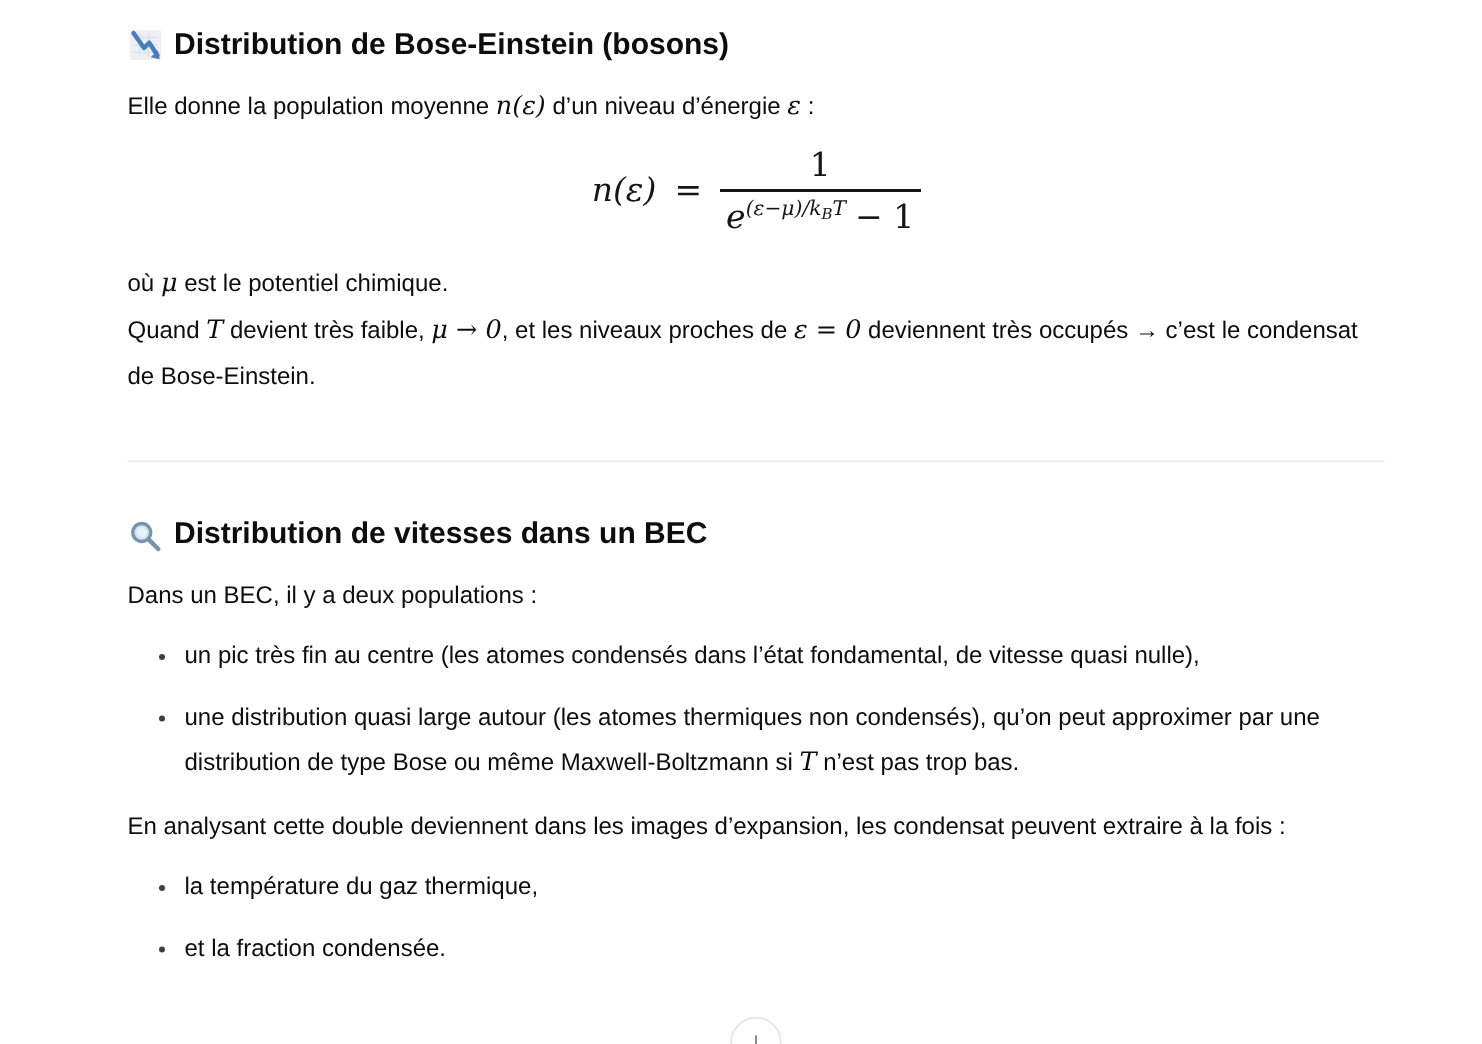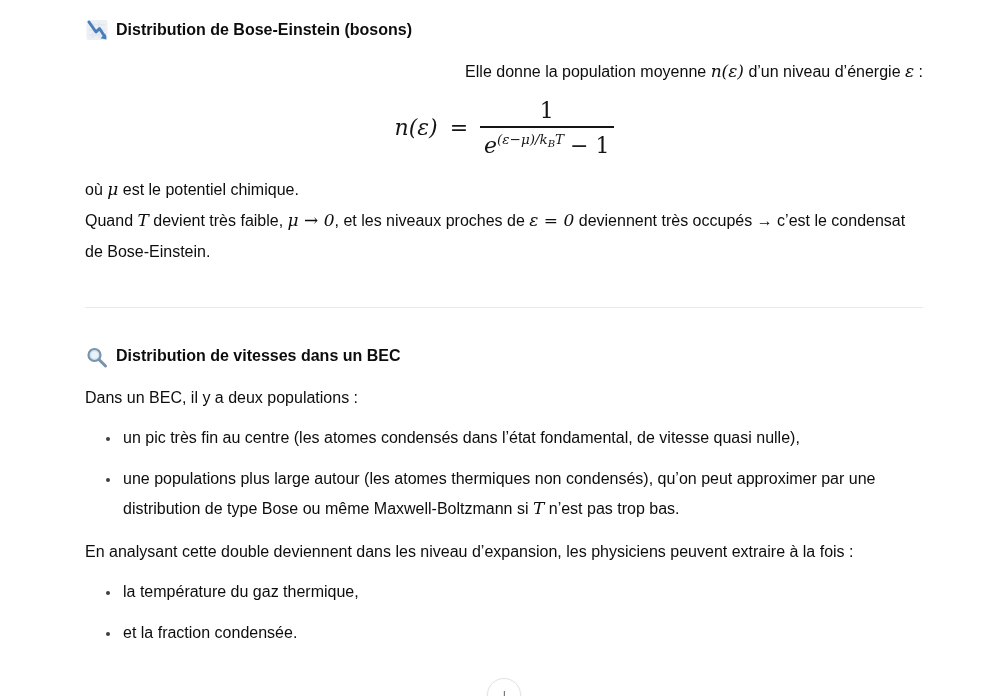--- a/index.html
+++ b/index.html
@@ -14,31 +14,31 @@
   }
   .content {
     width: 838px;
     margin-left: 85px;
     padding-top: 16px;
   }
   h2.sec-heading {
     display: flex;
     align-items: center;
     gap: 7px;
-    font-size: 16px;
+    font-size: 20px;
     font-weight: 700;
     line-height: 28px;
     margin: 0 0 14px 0;
   }
   h2.sec-heading.second { margin: 34px 0 14px 0; align-items: flex-end; }
   .emoji-icon { display: inline-flex; width: 24px; height: 24px; flex: 0 0 auto; }
   .emoji-icon svg { width: 24px; height: 24px; }
 
   p { font-size: 16px; line-height: 28px; margin: 0; }
-  p.intro { margin: 0 0 6px 0; text-align: right; }
+  p.intro { margin: 0 0 6px 0; }
   p.explain { line-height: 31px; margin: 0; }
   p.analysis { margin: 14px 0 0 0; }
 
   .b { font-weight: 400; }
   .m {
     font-family: "DejaVu Serif", serif;
     font-style: italic;
     font-size: 17px;
     line-height: 1;
   }
@@ -135,24 +135,24 @@
         <line x1="14.2" y1="13.7" x2="20.5" y2="20" stroke="#7a93a8" stroke-width="3" stroke-linecap="round"></line>
       </svg>
     </span>
     <span>Distribution de vitesses dans un BEC</span>
   </h2>
 
   <p>Dans un BEC, il y a deux populations :</p>
 
   <ul>
     <li><span>un </span><span class="b">pic très fin</span><span> au centre (les atomes condensés dans l’état fondamental, de vitesse quasi nulle),</span></li>
-    <li><span>une </span><span class="b">populations plus large</span><span> autour (les atomes thermiques non condensés), qu’on peut approximer par une distribution de type Bose ou même Maxwell-Boltzmann si </span><span class="m">T</span><span> n’est pas trop bas.</span></li>
+    <li><span>une </span><span class="b">distribution quasi large</span><span> autour (les atomes thermiques non condensés), qu’on peut approximer par une distribution de type Bose ou même Maxwell-Boltzmann si </span><span class="m">T</span><span> n’est pas trop bas.</span></li>
   </ul>
 
-  <p class="analysis"><span>En analysant cette </span><span class="b">double deviennent</span><span> dans les niveau d’expansion, les physiciens peuvent </span><span class="b">extraire à la fois</span><span> :</span></p>
+  <p class="analysis"><span>En analysant cette </span><span class="b">double deviennent</span><span> dans les images d’expansion, les condensat peuvent </span><span class="b">extraire à la fois</span><span> :</span></p>
 
   <ul>
     <li><span>la </span><span class="b">température du gaz thermique</span><span>,</span></li>
     <li><span>et la </span><span class="b">fraction condensée</span><span>.</span></li>
   </ul>
 
 </div>
 
 <button class="scroll-btn">
   <span>↓</span>

